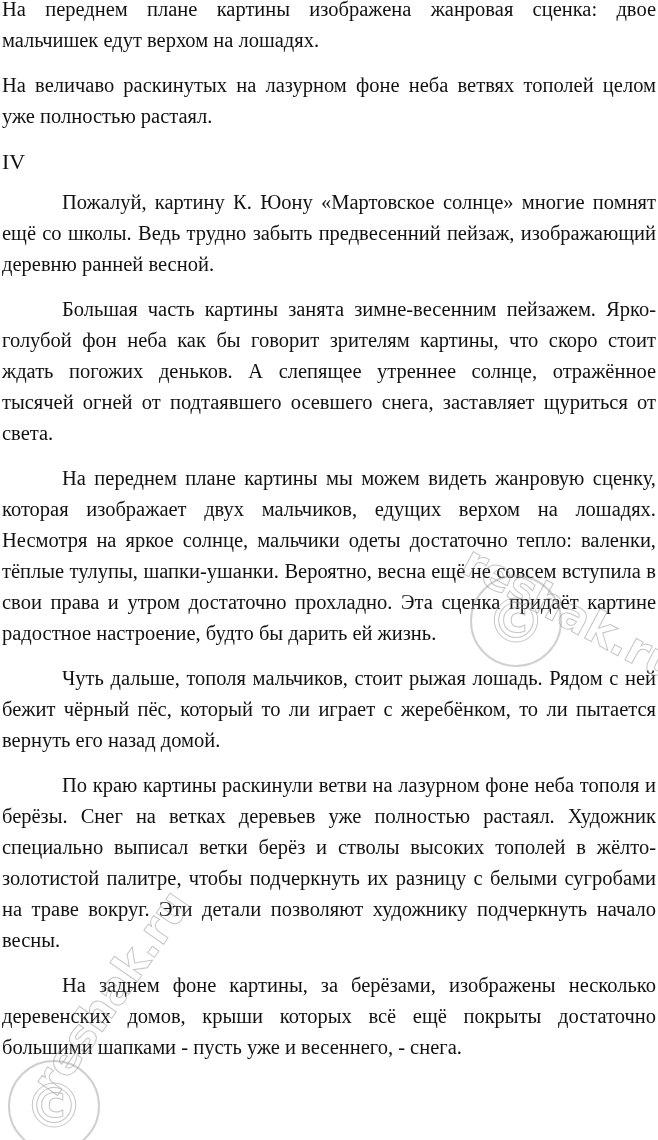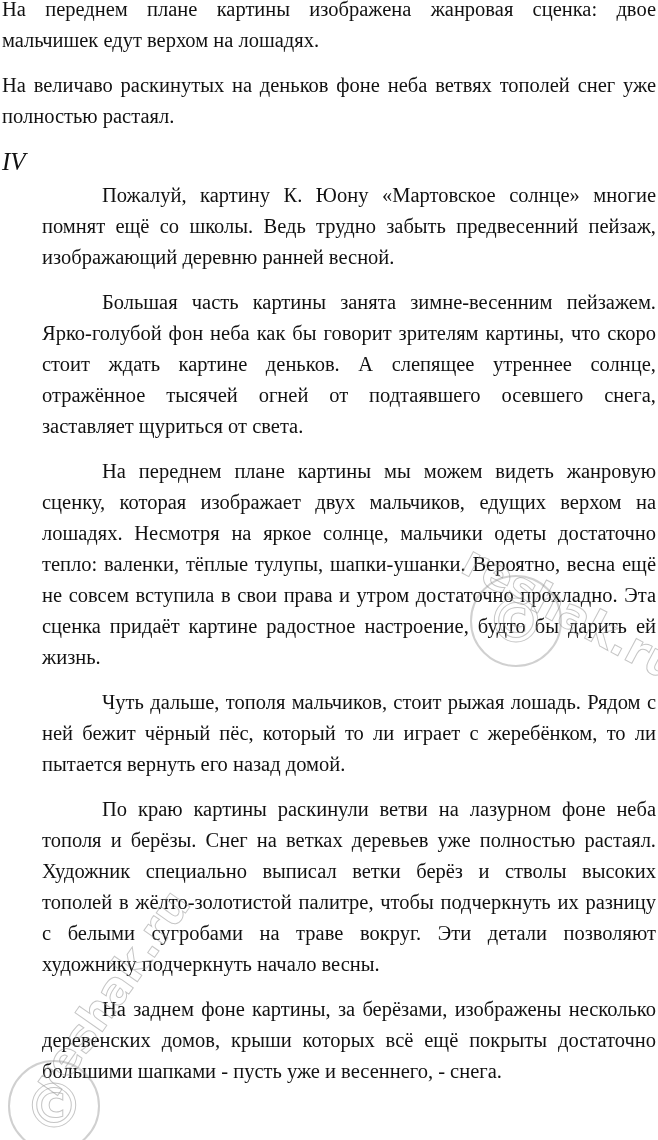--- a/index.html
+++ b/index.html
@@ -23,27 +23,25 @@
     }
     .para {
       margin: 0 0 14px 0;
       font-size: 20.5px;
       line-height: 31px;
       text-align: justify;
       text-align-last: left;
     }
     .para.indent {
       text-indent: 60px;
-      margin-left: 40px;
     }
     .heading {
-      margin: 0 0 3px 0;
-      font-size: 25px;
+      margin: 0 0 10px 0;
+      font-size: 22px;
       line-height: 31px;
-      font-style: italic;
     }
     .p1 { margin-top: -6px; }
     .watermark {
       position: absolute;
       pointer-events: none;
       color: transparent;
       -webkit-text-stroke: 1px rgba(150,150,150,0.55);
       font-family: "DejaVu Sans", sans-serif;
       font-weight: bold;
       font-size: 44px;
@@ -81,26 +79,26 @@
       line-height: 1;
     }
     .cc1 { left: 470px; top: 575px; }
     .cc2 { left: 8px; top: 1060px; }
   </style>
 </head>
 <body>
 
 <div class="page">
   <p class="para p1">На переднем плане картины изображена жанровая сценка: двое мальчишек едут верхом на лошадях.</p>
-  <p class="para">На величаво раскинутых на деньков фоне неба ветвях тополей снег уже полностью растаял.</p>
+  <p class="para">На величаво раскинутых на лазурном фоне неба ветвях тополей целом уже полностью растаял.</p>
 
   <p class="heading">IV</p>
 
   <p class="para indent">Пожалуй, картину К. Юону «Мартовское солнце» многие помнят ещё со школы. Ведь трудно забыть предвесенний пейзаж, изображающий деревню ранней весной.</p>
-  <p class="para indent">Большая часть картины занята зимне-весенним пейзажем. Ярко-голубой фон неба как бы говорит зрителям картины, что скоро стоит ждать картине деньков. А слепящее утреннее солнце, отражённое тысячей огней от подтаявшего осевшего снега, заставляет щуриться от света.</p>
+  <p class="para indent">Большая часть картины занята зимне-весенним пейзажем. Ярко-голубой фон неба как бы говорит зрителям картины, что скоро стоит ждать погожих деньков. А слепящее утреннее солнце, отражённое тысячей огней от подтаявшего осевшего снега, заставляет щуриться от света.</p>
   <p class="para indent">На переднем плане картины мы можем видеть жанровую сценку, которая изображает двух мальчиков, едущих верхом на лошадях. Несмотря на яркое солнце, мальчики одеты достаточно тепло: валенки, тёплые тулупы, шапки-ушанки. Вероятно, весна ещё не совсем вступила в свои права и утром достаточно прохладно. Эта сценка придаёт картине радостное настроение, будто бы дарить ей жизнь.</p>
   <p class="para indent">Чуть дальше, тополя мальчиков, стоит рыжая лошадь. Рядом с ней бежит чёрный пёс, который то ли играет с жеребёнком, то ли пытается вернуть его назад домой.</p>
   <p class="para indent">По краю картины раскинули ветви на лазурном фоне неба тополя и берёзы. Снег на ветках деревьев уже полностью растаял. Художник специально выписал ветки берёз и стволы высоких тополей в жёлто-золотистой палитре, чтобы подчеркнуть их разницу с белыми сугробами на траве вокруг. Эти детали позволяют художнику подчеркнуть начало весны.</p>
   <p class="para indent">На заднем фоне картины, за берёзами, изображены несколько деревенских домов, крыши которых всё ещё покрыты достаточно большими шапками - пусть уже и весеннего, - снега.</p>
 </div>
 
 <div class="copy-circle cc1">
   <span>©</span>
 </div>
 <div class="watermark wm1">reshak.ru</div>

